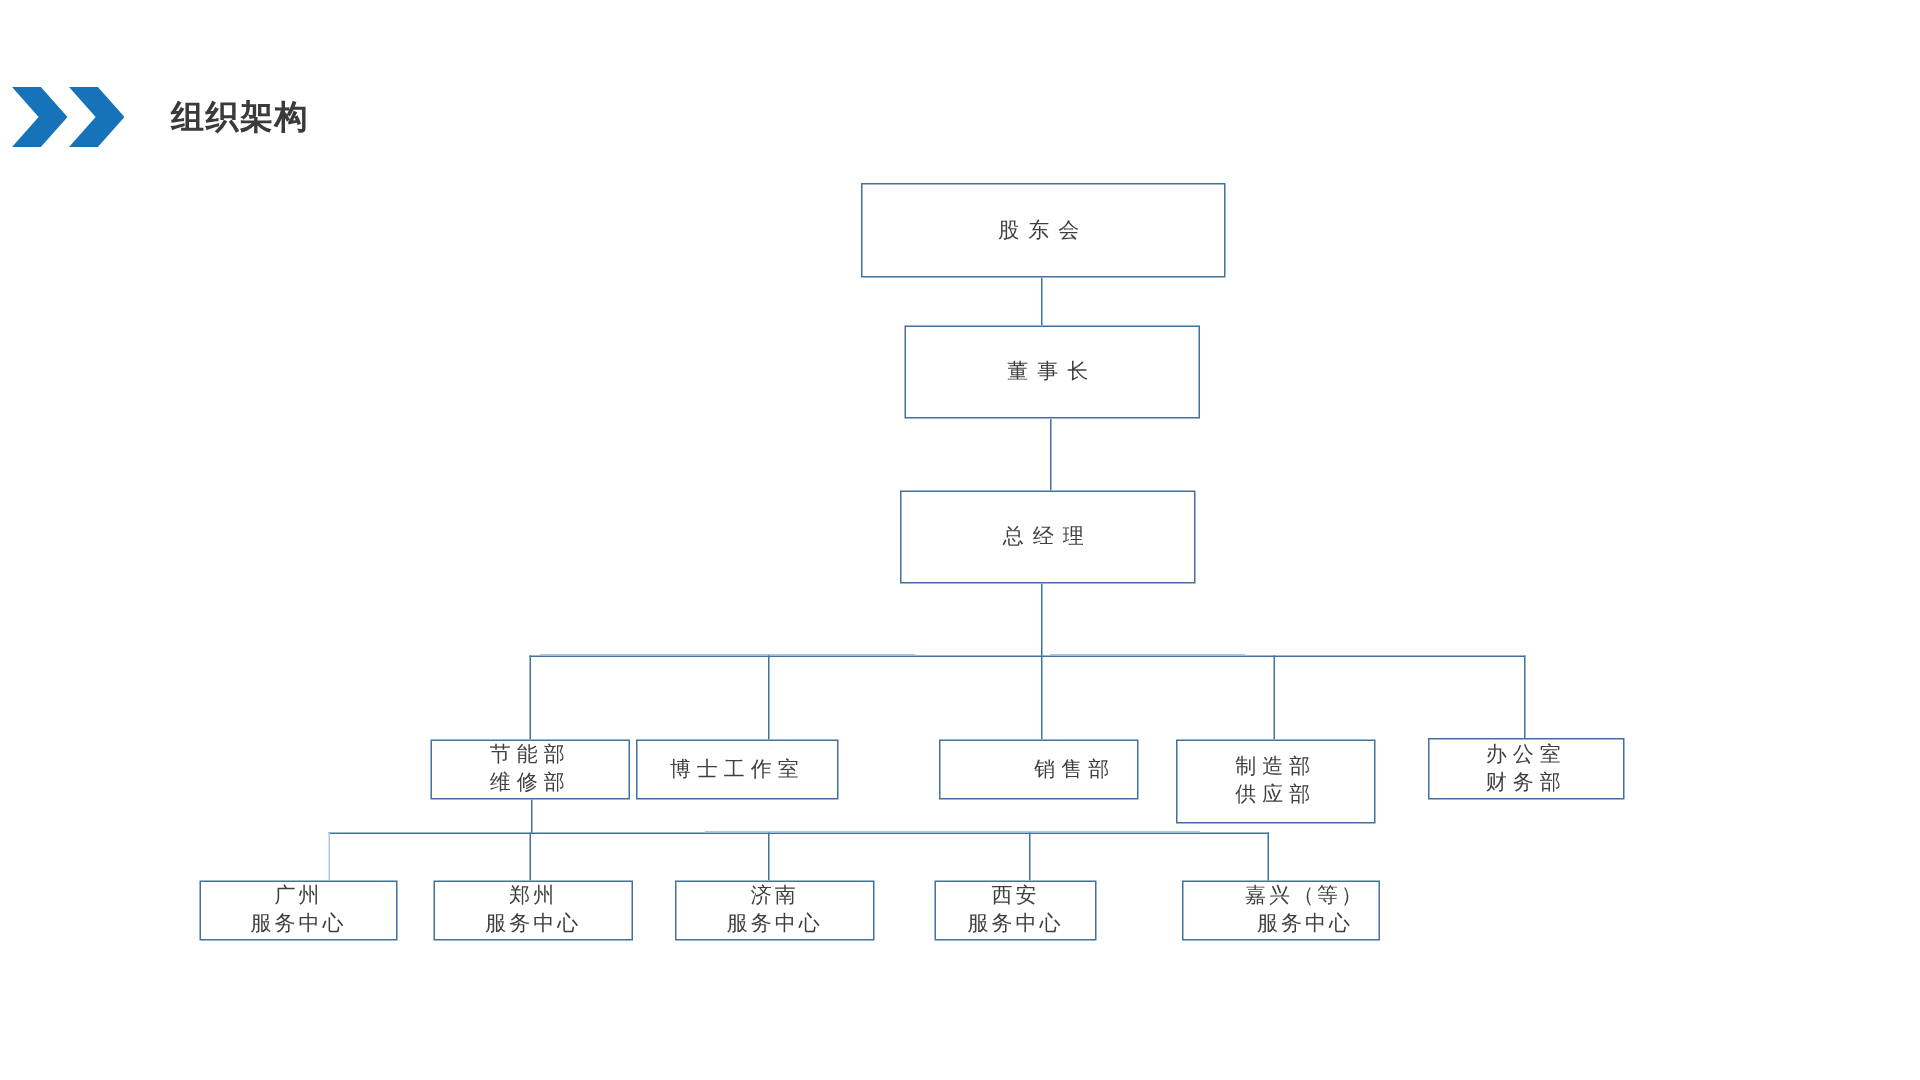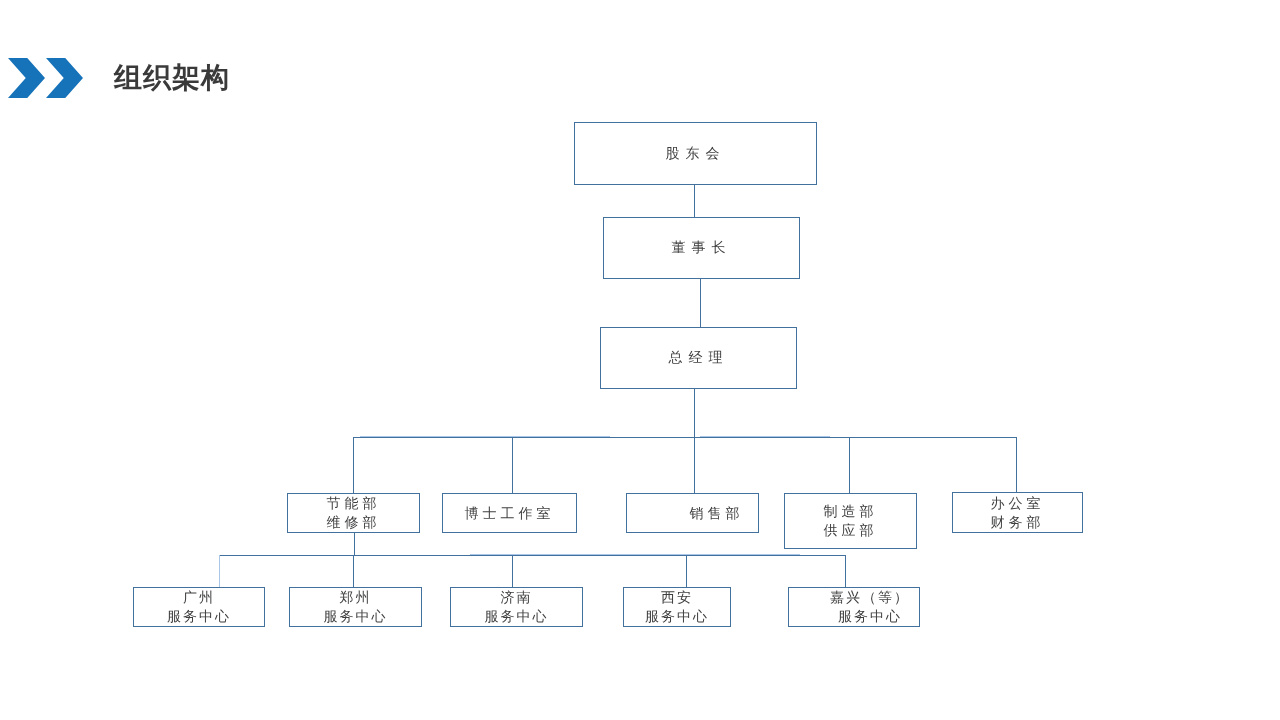--- a/index.html
+++ b/index.html
@@ -19,21 +19,21 @@
   .slide{position:absolute;inset:0;background:var(--bg);}
   
   .header{position:absolute;left:8px;top:58px;display:flex;align-items:center;}
   .chevrons{display:flex;align-items:center;}
   .chev{
     width:37px;height:40px;background:var(--accent);display:inline-block;
     clip-path:polygon(0% 0%, 52% 0%, 100% 50%, 52% 100%, 0% 100%, 48% 50%);
   }
   .chev + .chev{margin-left:1px;}
   .page-title{
-    margin:0 0 0 31px;font-size:28px;font-weight:bold;color:var(--title);
+    margin:0 0 0 31px;font-size:22px;font-weight:bold;color:var(--title);
     letter-spacing:1px;line-height:40px;font-family:Liberation Serif, serif;
   }
   
   .node{
     position:absolute;box-sizing:border-box;border:1px solid var(--line);
     background:#fff;display:flex;flex-direction:column;justify-content:center;
     align-items:center;text-align:center;color:var(--text);
   }
   .node span{display:block;white-space:nowrap;}
   .lv-top{font-size:14px;letter-spacing:6px;}
@@ -88,21 +88,21 @@
       <span>董事长</span>
     </div>
     <div class="node lv-top" style="left:600px;top:327px;width:197px;height:62px;">
       <span>总经理</span>
     </div>
 
     <div class="node lv-dept" style="left:287px;top:493px;width:133px;height:40px;">
       <span>节能部</span>
       <span>维修部</span>
     </div>
-    <div class="node lv-dept" style="left:442px;top:493px;width:135px;height:40px;">
+    <div class="node lv-dept" style="left:424px;top:493px;width:135px;height:40px;">
       <span>博士工作室</span>
     </div>
     <div class="node lv-dept" style="left:626px;top:493px;width:133px;height:40px;padding-left:48px;">
       <span>销售部</span>
     </div>
     <div class="node lv-dept" style="left:784px;top:493px;width:133px;height:56px;">
       <span>制造部</span>
       <span>供应部</span>
     </div>
     <div class="node lv-dept" style="left:952px;top:492px;width:131px;height:41px;">

